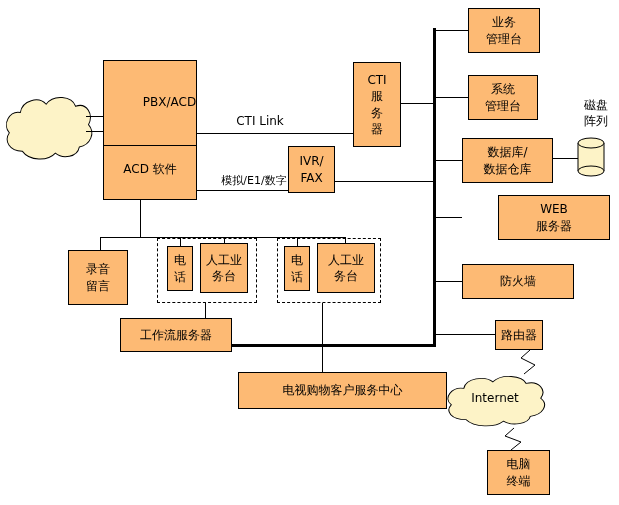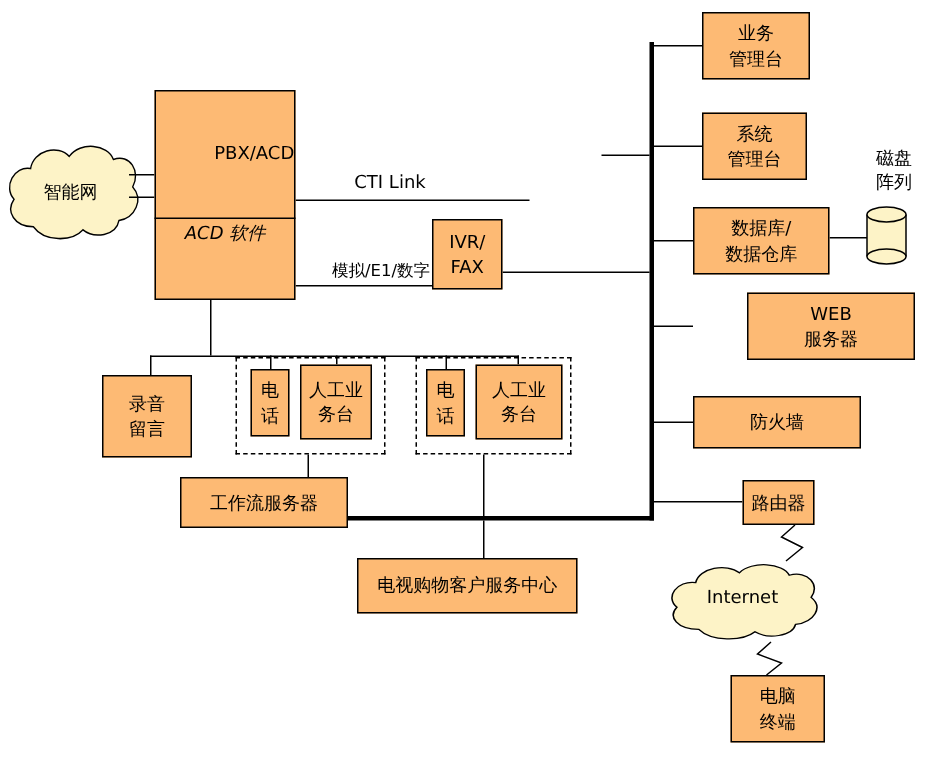--- a/index.html
+++ b/index.html
@@ -72,22 +72,26 @@
   <div class="line" style="left:436px;top:334px;width:59px;height:1px;"></div>
   <div class="line" style="left:553px;top:158px;width:25px;height:1px;"></div>
   <div class="line" style="left:120px;top:344px;width:316px;height:3px;"></div>
   <div class="line" style="left:205px;top:303px;width:1px;height:41px;"></div>
   <div class="line" style="left:322px;top:303px;width:1px;height:41px;"></div>
   <div class="line" style="left:322px;top:347px;width:1px;height:25px;"></div>
 
   <div class="box" style="left:103px;top:60px;width:94px;height:140px;"></div>
   <div class="line" style="left:103px;top:145px;width:94px;height:1px;z-index:3;"></div>
   <div class="txt" style="left:103px;top:60px;width:116px;height:85px;padding-left:17px;">PBX/ACD</div>
-  <div class="txt" style="left:103px;top:131px;width:94px;height:49px;font-style:italic;">ACD 软件</div>
+  <div class="txt" style="left:103px;top:145px;width:94px;height:49px;">ACD 软件</div>
 
+  <div class="box" style="left:353px;top:62px;width:48px;height:85px;">CTI
+服
+务
+器</div>
 
   <div class="box" style="left:288px;top:146px;width:47px;height:47px;">IVR/
 FAX</div>
 
   <div class="txt" style="left:210px;top:112px;width:100px;height:18px;">CTI  Link</div>
   <div class="txt" style="left:196px;top:174px;width:92px;height:14px;font-size:11px;padding-left:24px;">模拟/E1/数字</div>
 
   <div class="box" style="left:68px;top:250px;width:60px;height:55px;">录音
 留言</div>
 
@@ -98,34 +102,33 @@
 务台</div>
 
   <div class="dashed" style="left:277px;top:238px;width:104px;height:65px;"></div>
   <div class="box inner" style="left:284px;top:246px;width:26px;height:45px;">电
 话</div>
   <div class="box inner" style="left:317px;top:243px;width:58px;height:50px;">人工业
 务台</div>
 
   <div class="box" style="left:120px;top:318px;width:112px;height:34px;">工作流服务器</div>
 
-  <div class="box" style="left:238px;top:372px;width:147px;height:37px;">电视购物客户服务中心</div>
+  <div class="box" style="left:238px;top:372px;width:209px;height:37px;">电视购物客户服务中心</div>
 
   <div class="box" style="left:468px;top:8px;width:72px;height:45px;">业务
 管理台</div>
   <div class="box" style="left:468px;top:75px;width:70px;height:45px;">系统
 管理台</div>
   <div class="box" style="left:462px;top:138px;width:91px;height:45px;">数据库/
 数据仓库</div>
   <div class="box" style="left:462px;top:195px;width:112px;height:45px;margin-left:36px;">WEB
 服务器</div>
   <div class="box" style="left:462px;top:264px;width:112px;height:35px;">防火墙</div>
   <div class="box" style="left:495px;top:320px;width:48px;height:30px;">路由器</div>
   <div class="box" style="left:487px;top:450px;width:63px;height:45px;">电脑
 终端</div>
 
   <div class="txt" style="left:576px;top:96px;width:40px;height:34px;">磁盘
 阵列</div>
 
-  <div class="txt" style="left:8px;top:118px;width:78px;height:20px;">智能网</div>
   <div class="txt" style="left:453px;top:388px;width:84px;height:20px;">Internet</div>
 
 </div>
 
 </body></html>

